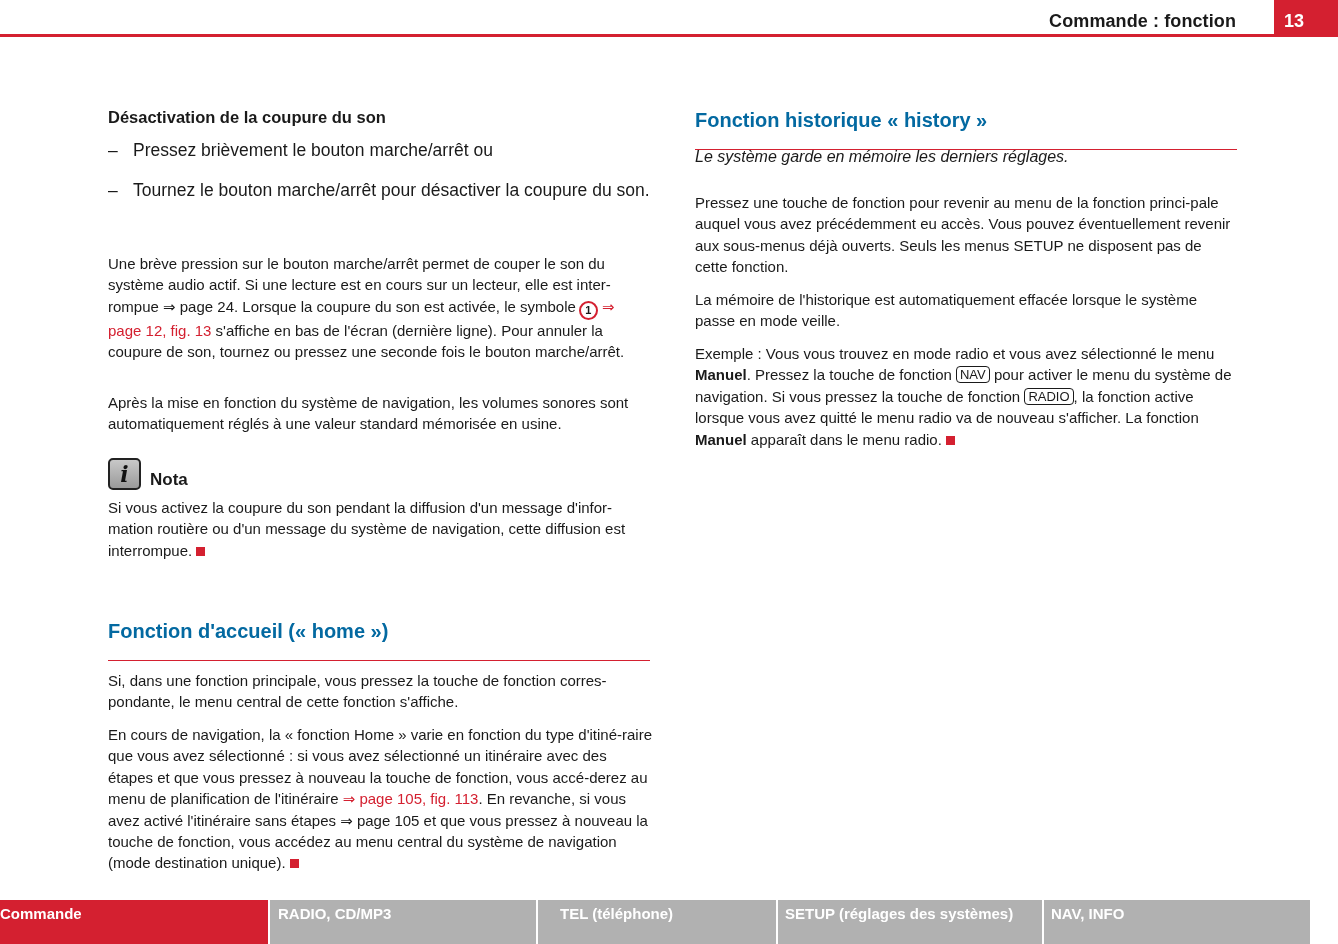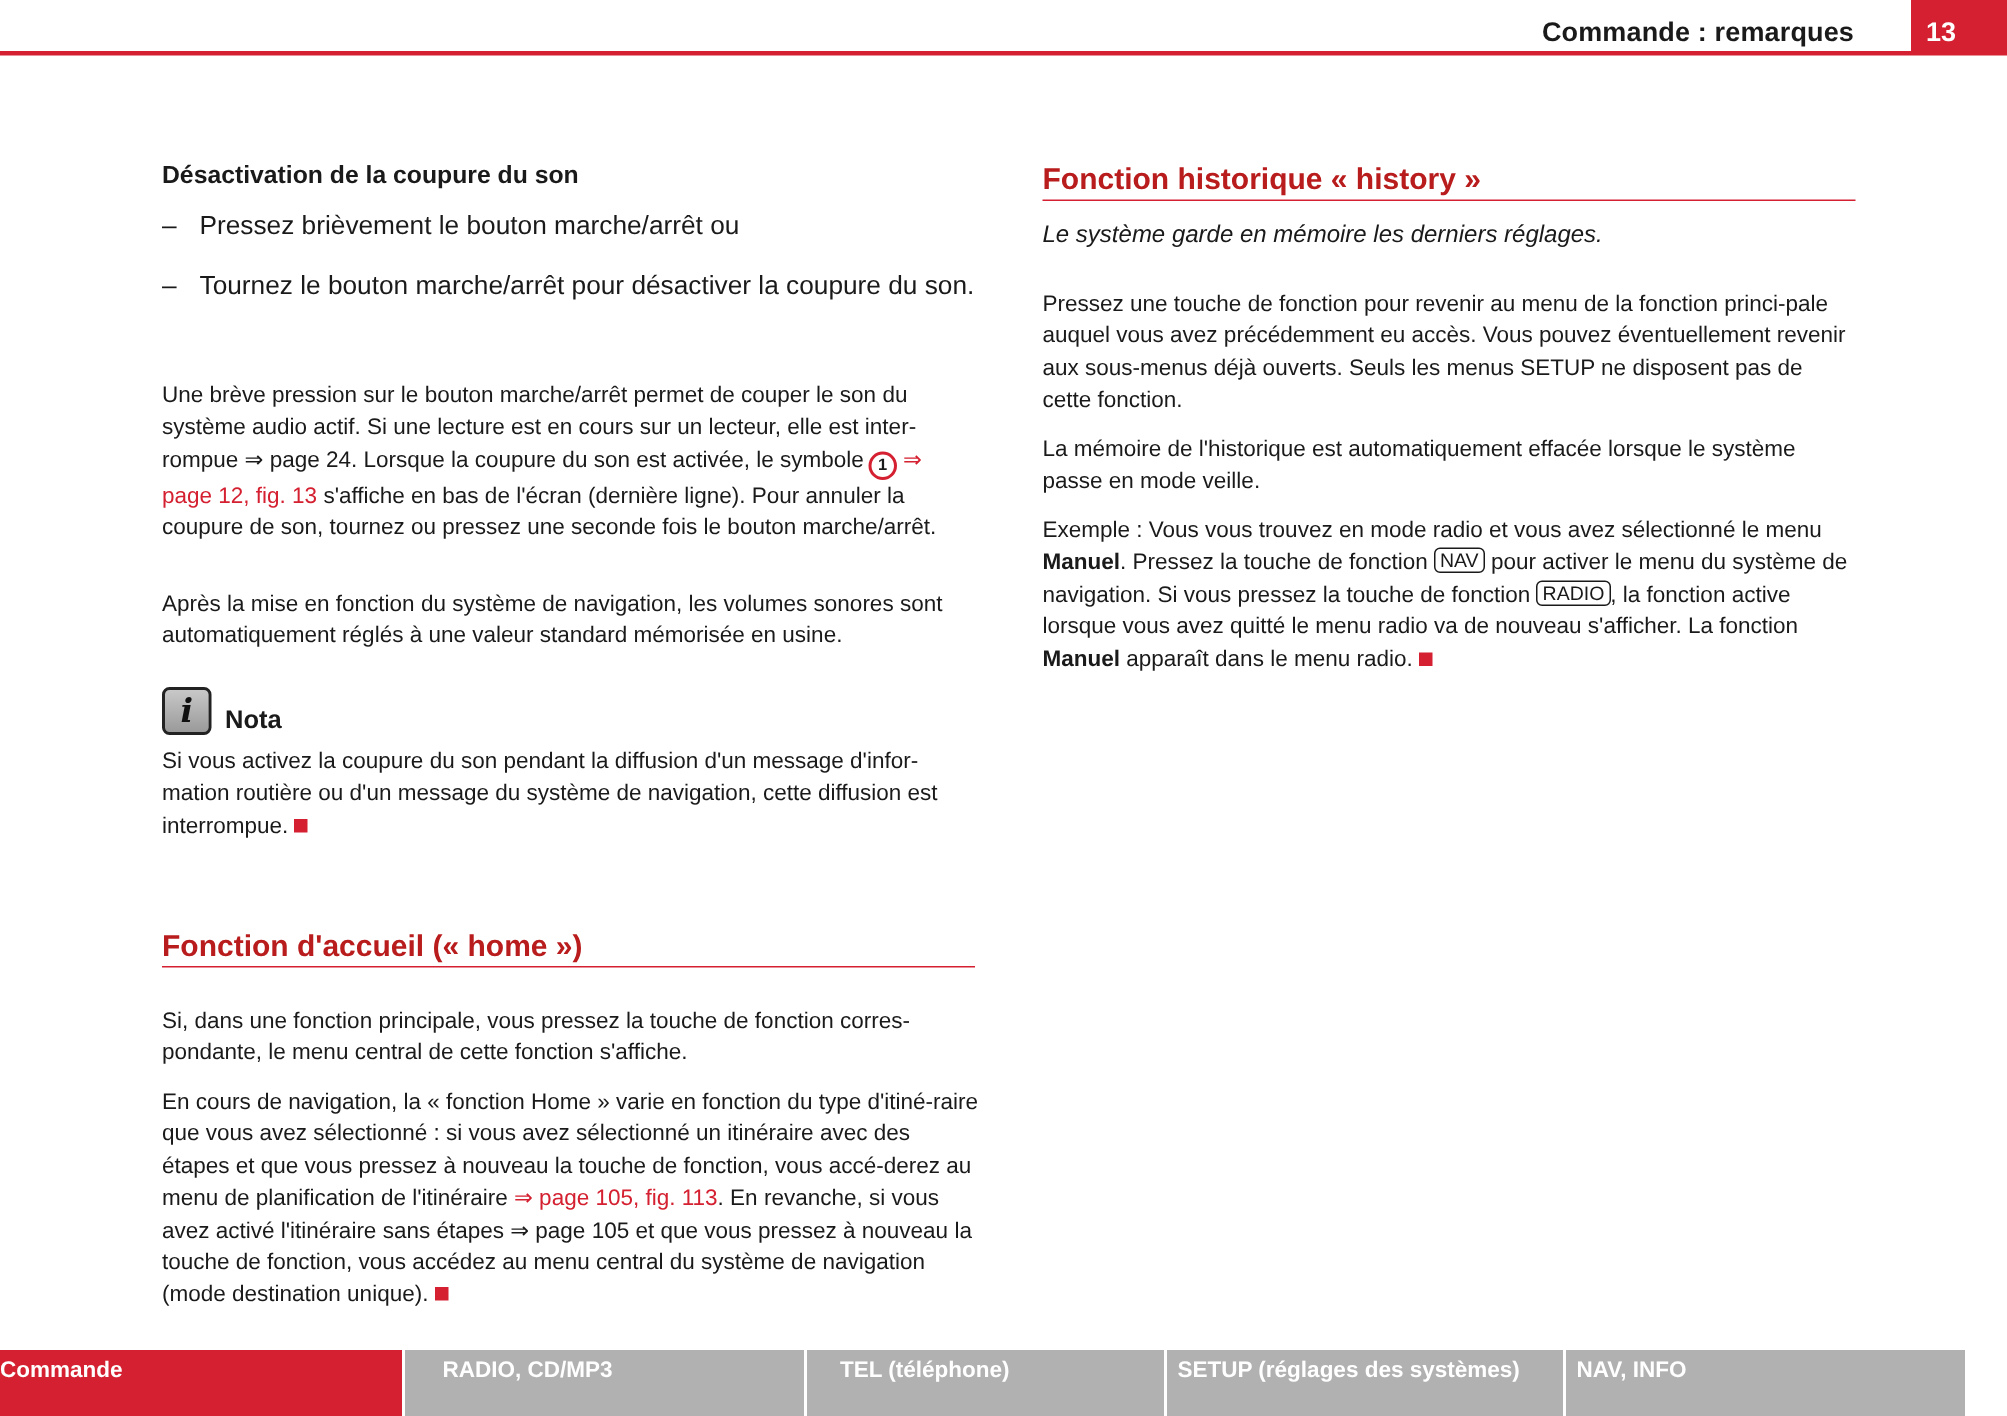--- a/index.html
+++ b/index.html
@@ -18,35 +18,35 @@
   .sub-heading { position: absolute; font-size: 16.5px; font-weight: bold; color: #1a1a1a; text-align: center; }
   .step { position: absolute; font-size: 17.5px; line-height: 24px; color: #1a1a1a; padding-left: 25px; }
   .step .dash { position: absolute; left: 0; top: 0; }
   .para { position: absolute; font-size: 15px; line-height: 21.4px; color: #1a1a1a; }
   .link { color: #d42030; }
   .bold { font-weight: bold; }
   .end-mark { display: inline-block; width: 9px; height: 9px; background: #d42030; margin-left: 4px; vertical-align: 0px; }
   .circ-num { display: inline-block; width: 19px; height: 19px; border: 2px solid #d42030; border-radius: 50%; font-size: 11px; font-weight: bold; text-align: center; line-height: 15px; color: #1a1a1a; vertical-align: -2px; margin-left: 3px; }
   .key { display: inline-block; border: 1px solid #1a1a1a; border-radius: 4px; font-size: 13px; line-height: 15px; padding: 0 3px; vertical-align: 1px; }
 
-  .section-heading { position: absolute; font-size: 20px; font-weight: bold; color: #b91c1c; border-bottom: 1px solid #d42030; padding-bottom: 1px; width: 542px; }
+  .section-heading { position: absolute; font-size: 20px; font-weight: bold; color: #0369a1; border-bottom: 1px solid #d42030; padding-bottom: 17px; width: 542px; }
   .intro-italic { position: absolute; font-size: 16px; font-style: italic; color: #1a1a1a; }
 
   .note-icon { position: absolute; left: 0; top: 458px; width: 33px; height: 32px; border: 2px solid #222; border-radius: 5px; background: linear-gradient(#c8c8c8, #9a9a9a); text-align: center; font-family: "DejaVu Serif", serif; font-style: italic; font-weight: bold; font-size: 22px; line-height: 28px; color: #111; }
   .note-label { position: absolute; left: 42px; top: 470px; font-size: 17px; font-weight: bold; color: #1a1a1a; }
 
   .footer { position: absolute; left: 0; top: 900px; width: 1338px; height: 44px; display: flex; }
   .tab { height: 44px; color: #ffffff; font-size: 15px; font-weight: bold; padding-top: 5px; background: #b1b1b1; border-left: 2px solid #ffffff; }
   .tab.active { background: #d42030; border-left: none; }
 </style>
 </head>
 <body>
 
 <div class="header-line"></div>
-<div class="header-title">Commande : remarques</div>
+<div class="header-title">Commande : fonction</div>
 <div class="page-num-box">
   <span class="page-num">13</span>
 </div>
 
 <div class="col col-left">
   <div class="sub-heading" style="top:108px;">Désactivation de la coupure du son</div>
 
   <div class="step" style="top:138px; width:544px;">
     <span class="dash">–</span>
     <span>Pressez brièvement le bouton marche/arrêt ou</span>
@@ -85,17 +85,17 @@
   <div class="para" style="top:192px; width:542px;">Pressez une touche de fonction pour revenir au menu de la fonction princi-pale auquel vous avez précédemment eu accès. Vous pouvez éventuellement revenir aux sous-menus déjà ouverts. Seuls les menus SETUP ne disposent pas de cette fonction.</div>
   <div class="para" style="top:289px; width:542px;">La mémoire de l'historique est automatiquement effacée lorsque le système passe en mode veille.</div>
 
   <div class="para" style="top:343px; width:542px;">
     <span>Exemple : Vous vous trouvez en mode radio et vous avez sélectionné le menu </span><span class="bold">Manuel</span><span>. Pressez la touche de fonction </span><span class="key">NAV</span><span> pour activer le menu du système de navigation. Si vous pressez la touche de fonction </span><span class="key">RADIO</span><span>, la fonction active lorsque vous avez quitté le menu radio va de nouveau s'afficher. La fonction </span><span class="bold">Manuel</span><span> apparaît dans le menu radio.</span><span class="end-mark"></span>
   </div>
 </div>
 
 <div class="footer">
   <div class="tab active" style="width:268px; ">Commande</div>
-  <div class="tab" style="width:268px; padding-left:25px;">RADIO, CD/MP3</div>
+  <div class="tab" style="width:268px; padding-left:8px;">RADIO, CD/MP3</div>
   <div class="tab" style="width:240px; padding-left:22px;">TEL (téléphone)</div>
   <div class="tab" style="width:266px; padding-left:7px;">SETUP (réglages des systèmes)</div>
   <div class="tab" style="width:268px; padding-left:7px;">NAV, INFO</div>
 </div>
 
 </body></html>

